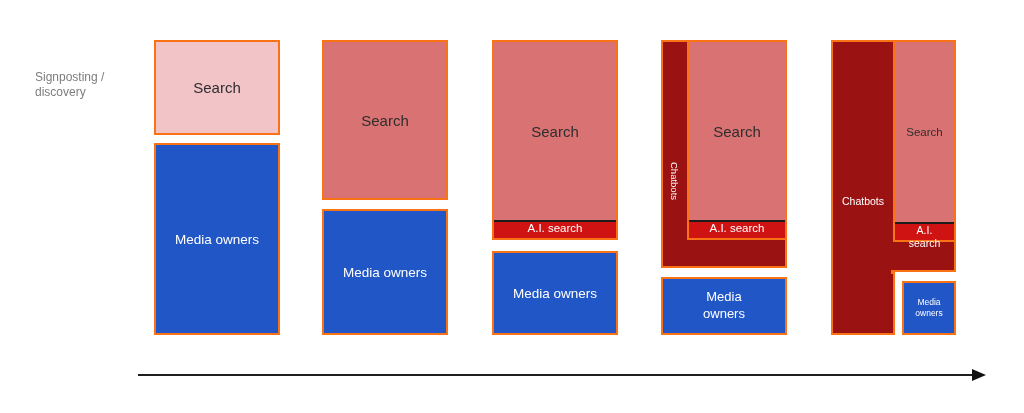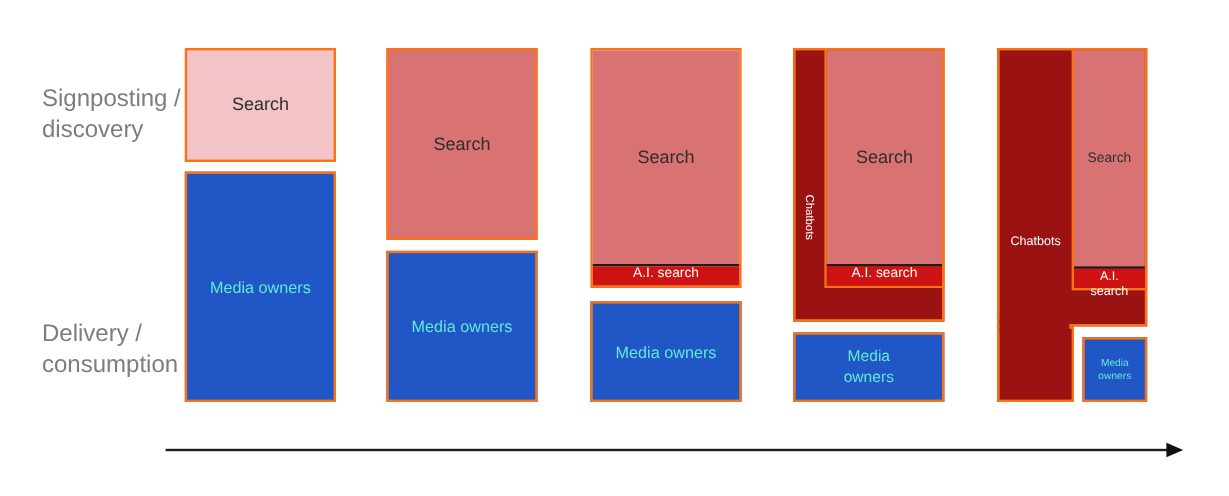--- a/index.html
+++ b/index.html
@@ -1,31 +1,31 @@
 <!DOCTYPE html>
 <html><head>
 <meta charset="utf-8">
 <style>
   html,body{margin:0;padding:0;background:#ffffff;}
   #canvas{
     position:relative;width:1024px;height:413px;background:#ffffff;
     font-family:"Liberation Sans",sans-serif;overflow:hidden;
   }
   .rowlabel{
-    position:absolute;left:35px;color:#7d7d7d;font-size:20px;line-height:1.28;
+    position:absolute;left:35px;color:#7d7d7d;font-size:12px;line-height:1.28;
     white-space:pre-line;
   }
   .bx{
     position:absolute;box-sizing:border-box;border:2px solid #f97316;
     display:flex;align-items:center;justify-content:center;text-align:center;
   }
   .pink{background:#f2c4c8;color:#2e2e2e;}
   .salmon{background:#d97272;color:#2e2e2e;}
   .darkred{background:#9b1212;color:#ffffff;}
-  .blue{background:#2156c7;color:#5eead4;}
+  .blue{background:#2156c7;color:#ffffff;}
   .t-search{font-size:15px;}
   .t-search-sm{font-size:11.5px;}
   .t-media{font-size:13.5px;}
   .t-media-wrap{font-size:13px;width:70px;line-height:1.3;}
   .t-media-xs{font-size:8.5px;width:40px;line-height:1.35;}
   .t-ai{font-size:11.5px;}
   .t-ai-wrap{font-size:10.5px;width:44px;line-height:1.2;}
   .stack{display:flex;flex-direction:column;align-items:stretch;justify-content:flex-start;padding:0;}
   .stack .top{
     flex:1;display:flex;align-items:center;justify-content:center;text-align:center;
@@ -49,22 +49,20 @@
     border-left:14px solid #111111;border-top:6px solid transparent;border-bottom:6px solid transparent;
   }
 </style>
 </head>
 <body>
 
 <div id="canvas">
 
   <div class="rowlabel" style="top:70px;">Signposting /
 discovery</div>
-  <div class="rowlabel" style="top:266px;">Delivery /
-consumption</div>
 
   <div class="bx pink" style="left:154px;top:40px;width:126px;height:95px;">
     <span class="t-search">Search</span>
   </div>
   <div class="bx blue" style="left:154px;top:143px;width:126px;height:192px;">
     <span class="t-media">Media owners</span>
   </div>
 
   <div class="bx salmon" style="left:322px;top:40px;width:126px;height:160px;">
     <span class="t-search">Search</span>

